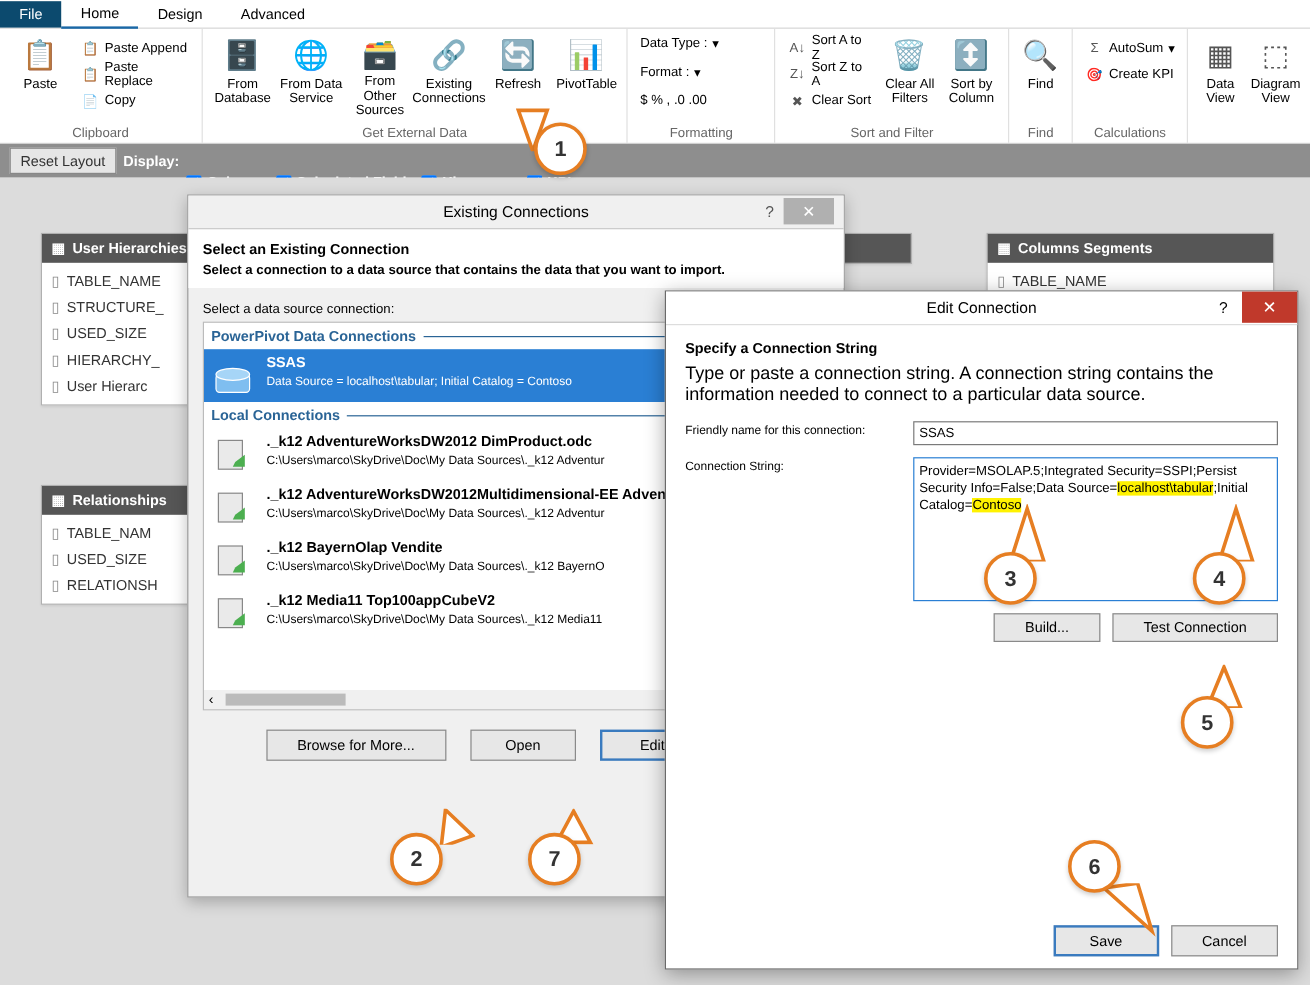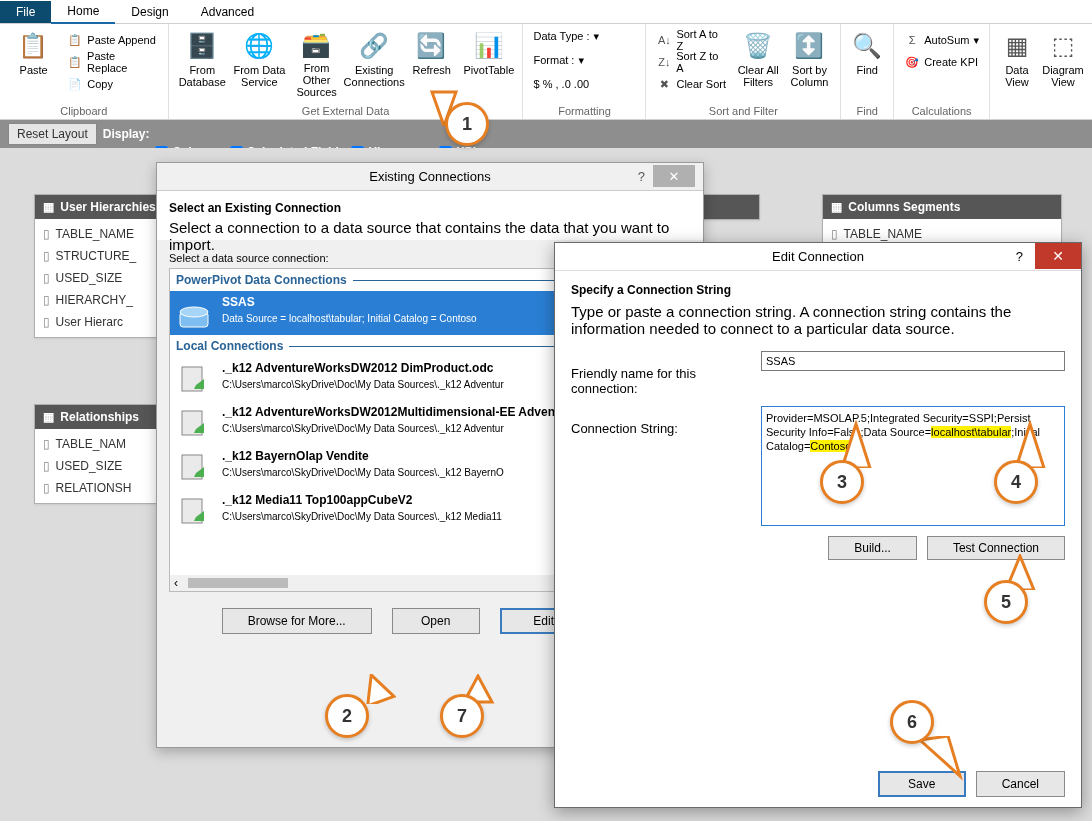--- a/index.html
+++ b/index.html
@@ -37,21 +37,21 @@
 .panel-item { padding: 4px 2px; font-size: 12px; color: #333; display:flex; gap:6px; align-items:center;}
 .panel-item .ti { color:#888; }
 
 
 .dlg { position: absolute; background: #f0f0f0; border: 1px solid #9a9a9a; box-shadow: 0 4px 12px rgba(0,0,0,.25); }
 .dlg-title { background: #f0f0f0; display: flex; align-items: center; justify-content: center; height: 28px; position:relative; font-size:13px; border-bottom:1px solid #ccc;}
 .dlg-title .q { position:absolute; right:58px; top:6px; color:#555; cursor:pointer;}
 .dlg-title .x { position:absolute; right:8px; top:2px; width:42px; height:22px; background:#b0b0b0; color:#fff; display:flex; align-items:center; justify-content:center; cursor:pointer;}
 .dlg-body { padding: 10px 12px; background:#fff; }
 .dlg-body h4 { font-size:12px; font-weight:bold; margin-bottom:4px;}
-.dlg-body p { font-size:15px; margin-bottom:10px;}
+.dlg-body p { font-size:11px; margin-bottom:10px;font-weight:bold;}
 .dlg-ds-label { font-size:11px; margin: 12px 12px 4px;}
 .conn-list { margin: 0 12px; border:1px solid #bbb; height: 324px; overflow:hidden; background:#fff; position:relative;}
 .conn-cat { color:#2a6496; font-weight:bold; font-size:12px; padding:4px 6px; display:flex; align-items:center; gap:6px;}
 .conn-cat .line { flex:1; height:1px; background:#2a6496;}
 .conn-row { display:flex; padding:4px 6px; gap:10px; align-items:flex-start; cursor:pointer;}
 .conn-row .cico { width:36px; height:36px; flex-shrink:0; display:flex; align-items:center; justify-content:center;}
 .conn-row.sel { background:#2a7fd4; color:#fff;}
 .conn-row .ctext .n { font-size:12px; font-weight:bold;}
 .conn-row .ctext .p { font-size:10px; margin-top:4px;}
 .conn-scroll { position:absolute; bottom:0; left:0; right:16px; height:16px; background:#f0f0f0; display:flex; align-items:center;}
@@ -62,21 +62,21 @@
 
 
 .dlg2 { position:absolute; border:1px solid #6a6a6a; background:#fff; box-shadow:0 4px 16px rgba(0,0,0,.35);}
 .dlg2-title { height:28px; display:flex; align-items:center; justify-content:center; font-size:13px; background:#fff; border-bottom:1px solid #ddd; position:relative;}
 .dlg2-title .q { position:absolute; right:58px; top:6px; cursor:pointer;}
 .dlg2-title .x { position:absolute; right:0; top:0; width:46px; height:26px; background:#c0392b; color:#fff; display:flex; align-items:center; justify-content:center; cursor:pointer; font-size:14px;}
 .dlg2-body { padding:12px 16px;}
 .dlg2-body h4{font-size:12px; font-weight:bold;}
 .dlg2-body p{font-size:15px; margin:6px 0 14px;}
 .row { display:flex; align-items:flex-start; gap:10px; margin-bottom:10px;}
-.row label { width:180px; font-size:13px; padding-top:3px;margin-top:12px;}
+.row label { width:180px; font-size:10px; padding-top:3px;}
 .txtinput { flex:1; border:1px solid #7a7a7a; height:20px; padding:2px 4px; font-size:11px;}
 .txtarea { flex:1; border:1px solid #2a7fd4; height:120px; padding:4px; font-size:11px; line-height:14px; background:#fff;}
 .hl { background:#fff200;}
 .dlg2-bottom { position:absolute; bottom:10px; right:16px; display:flex; gap:10px;}
 
 
 .callout { position:absolute; width:44px; height:44px; border:3px solid #e67e22; border-radius:50%; background:#fff; display:flex; align-items:center; justify-content:center; font-size:18px; font-weight:bold; color:#333; z-index:200; box-shadow:0 2px 4px rgba(0,0,0,.2);}
 .callout-tail { position:absolute; z-index:199; }
 
 svg { display:block; }

